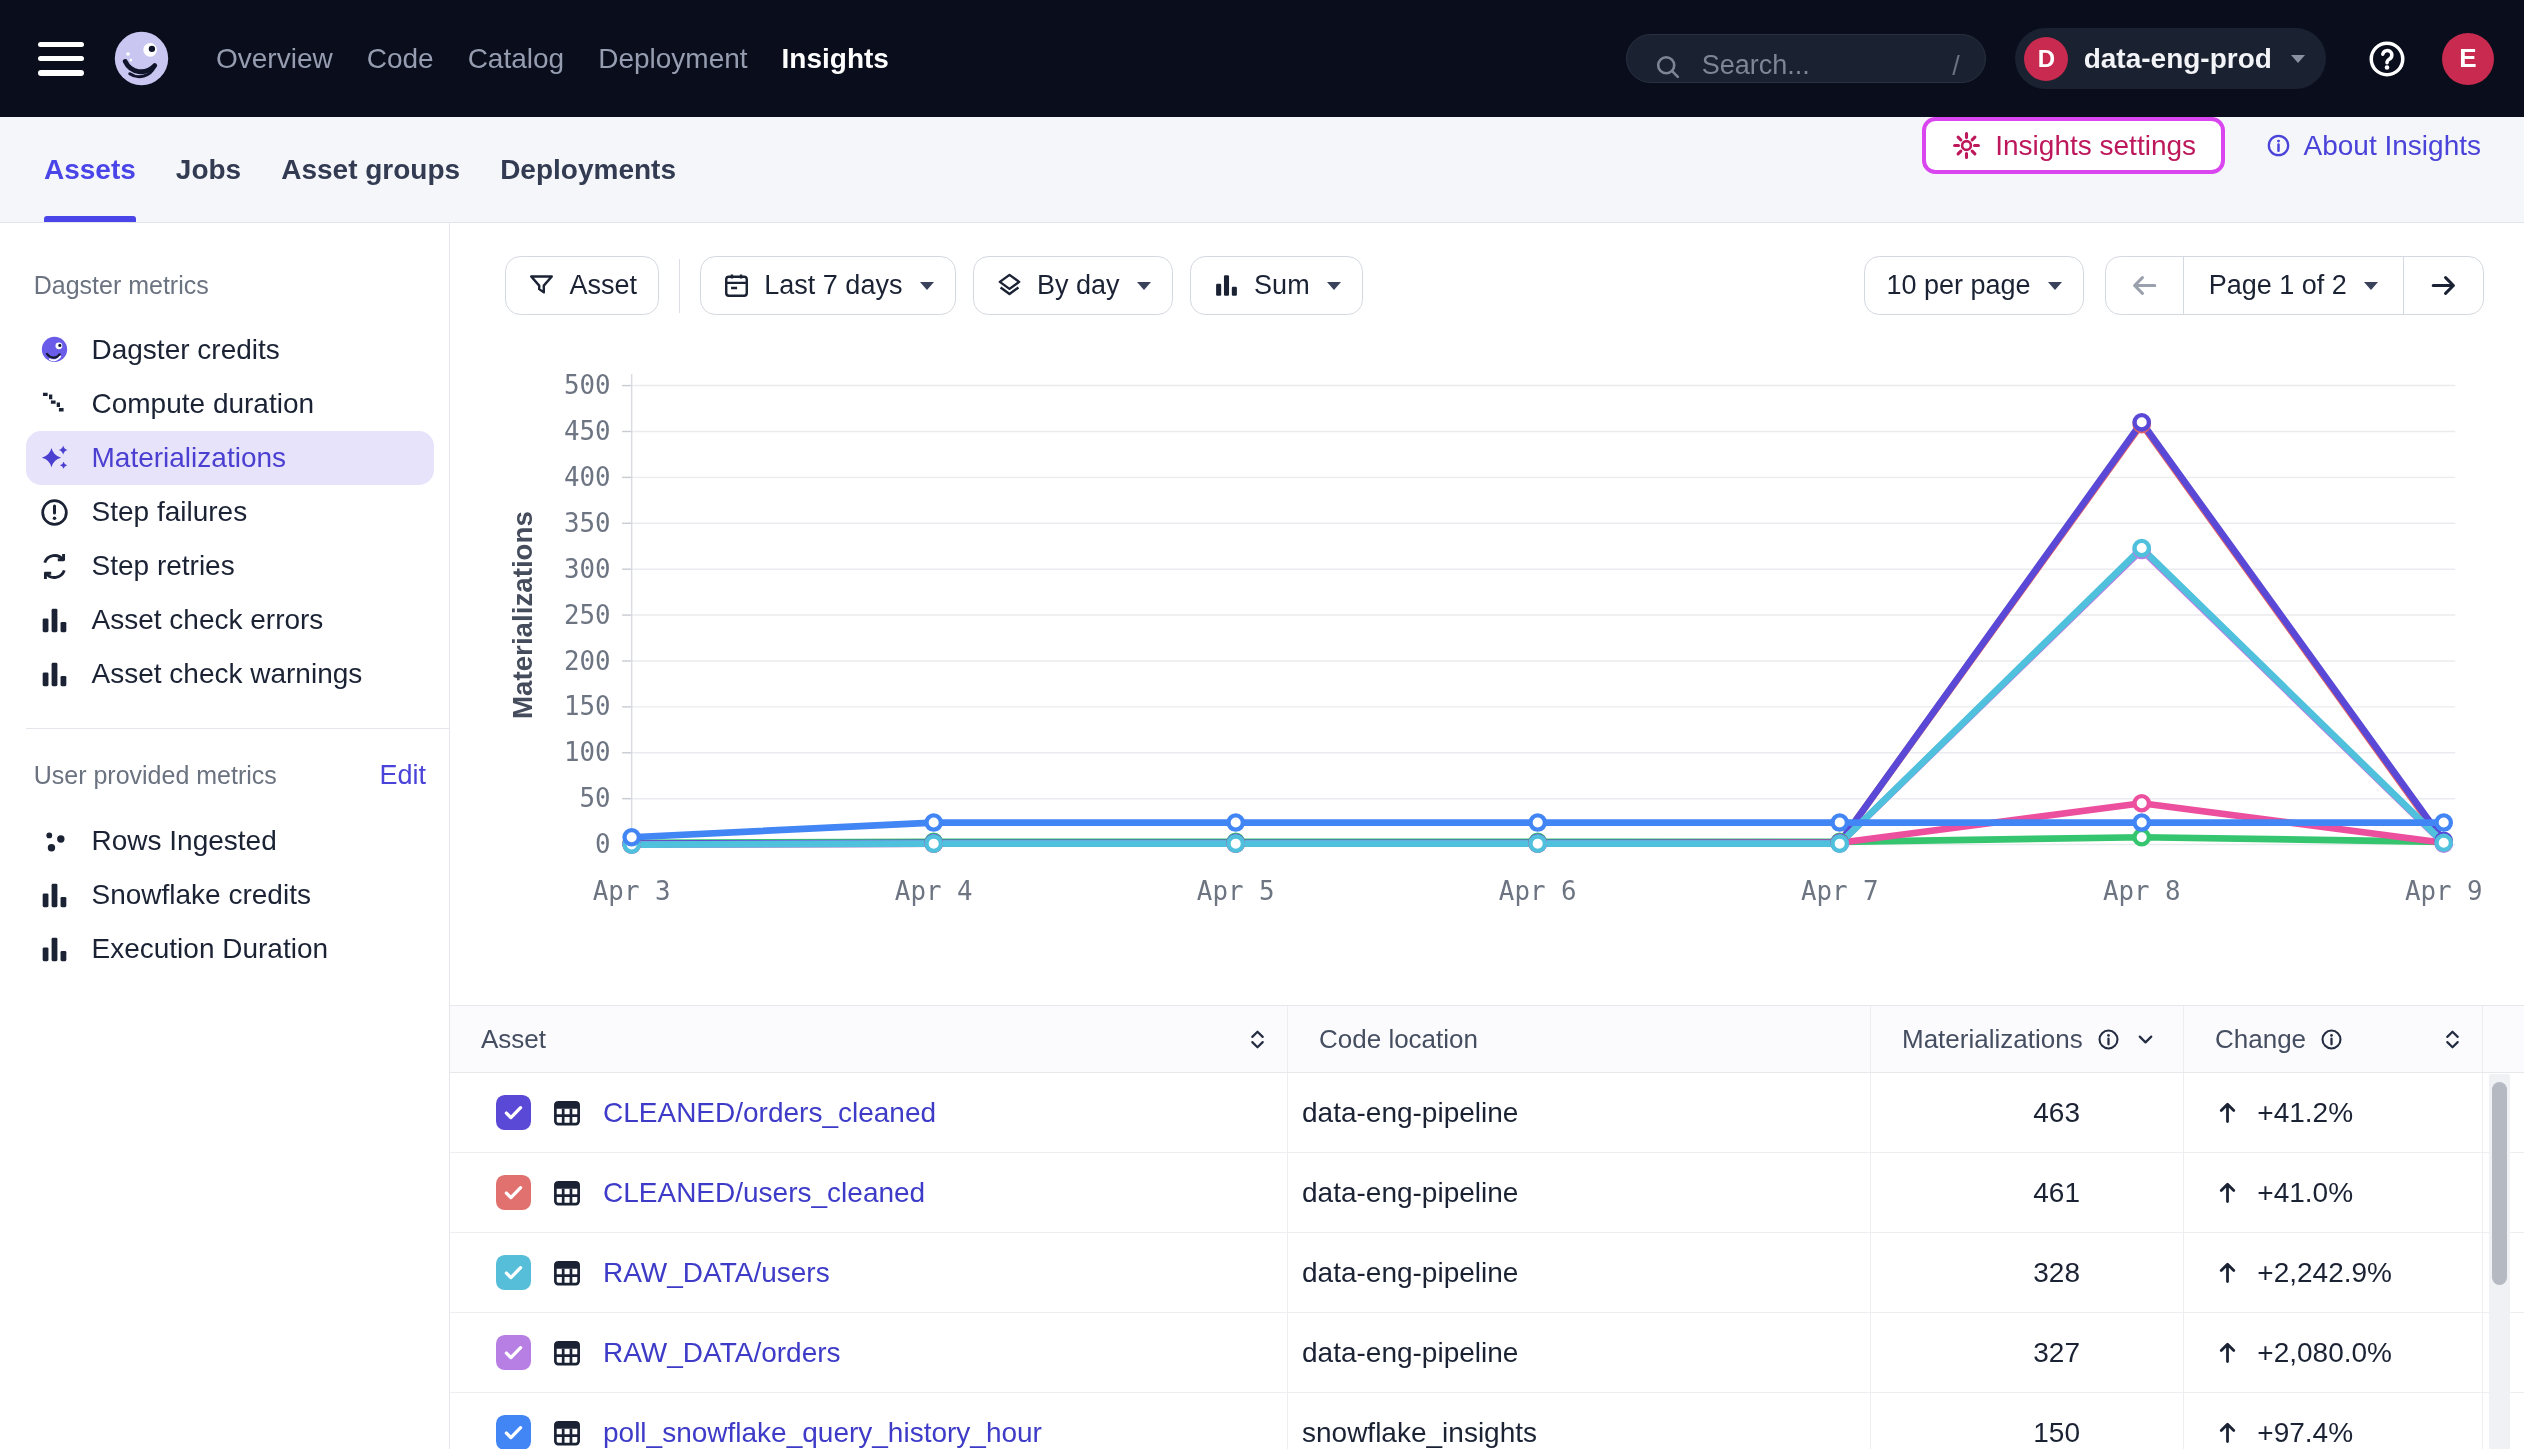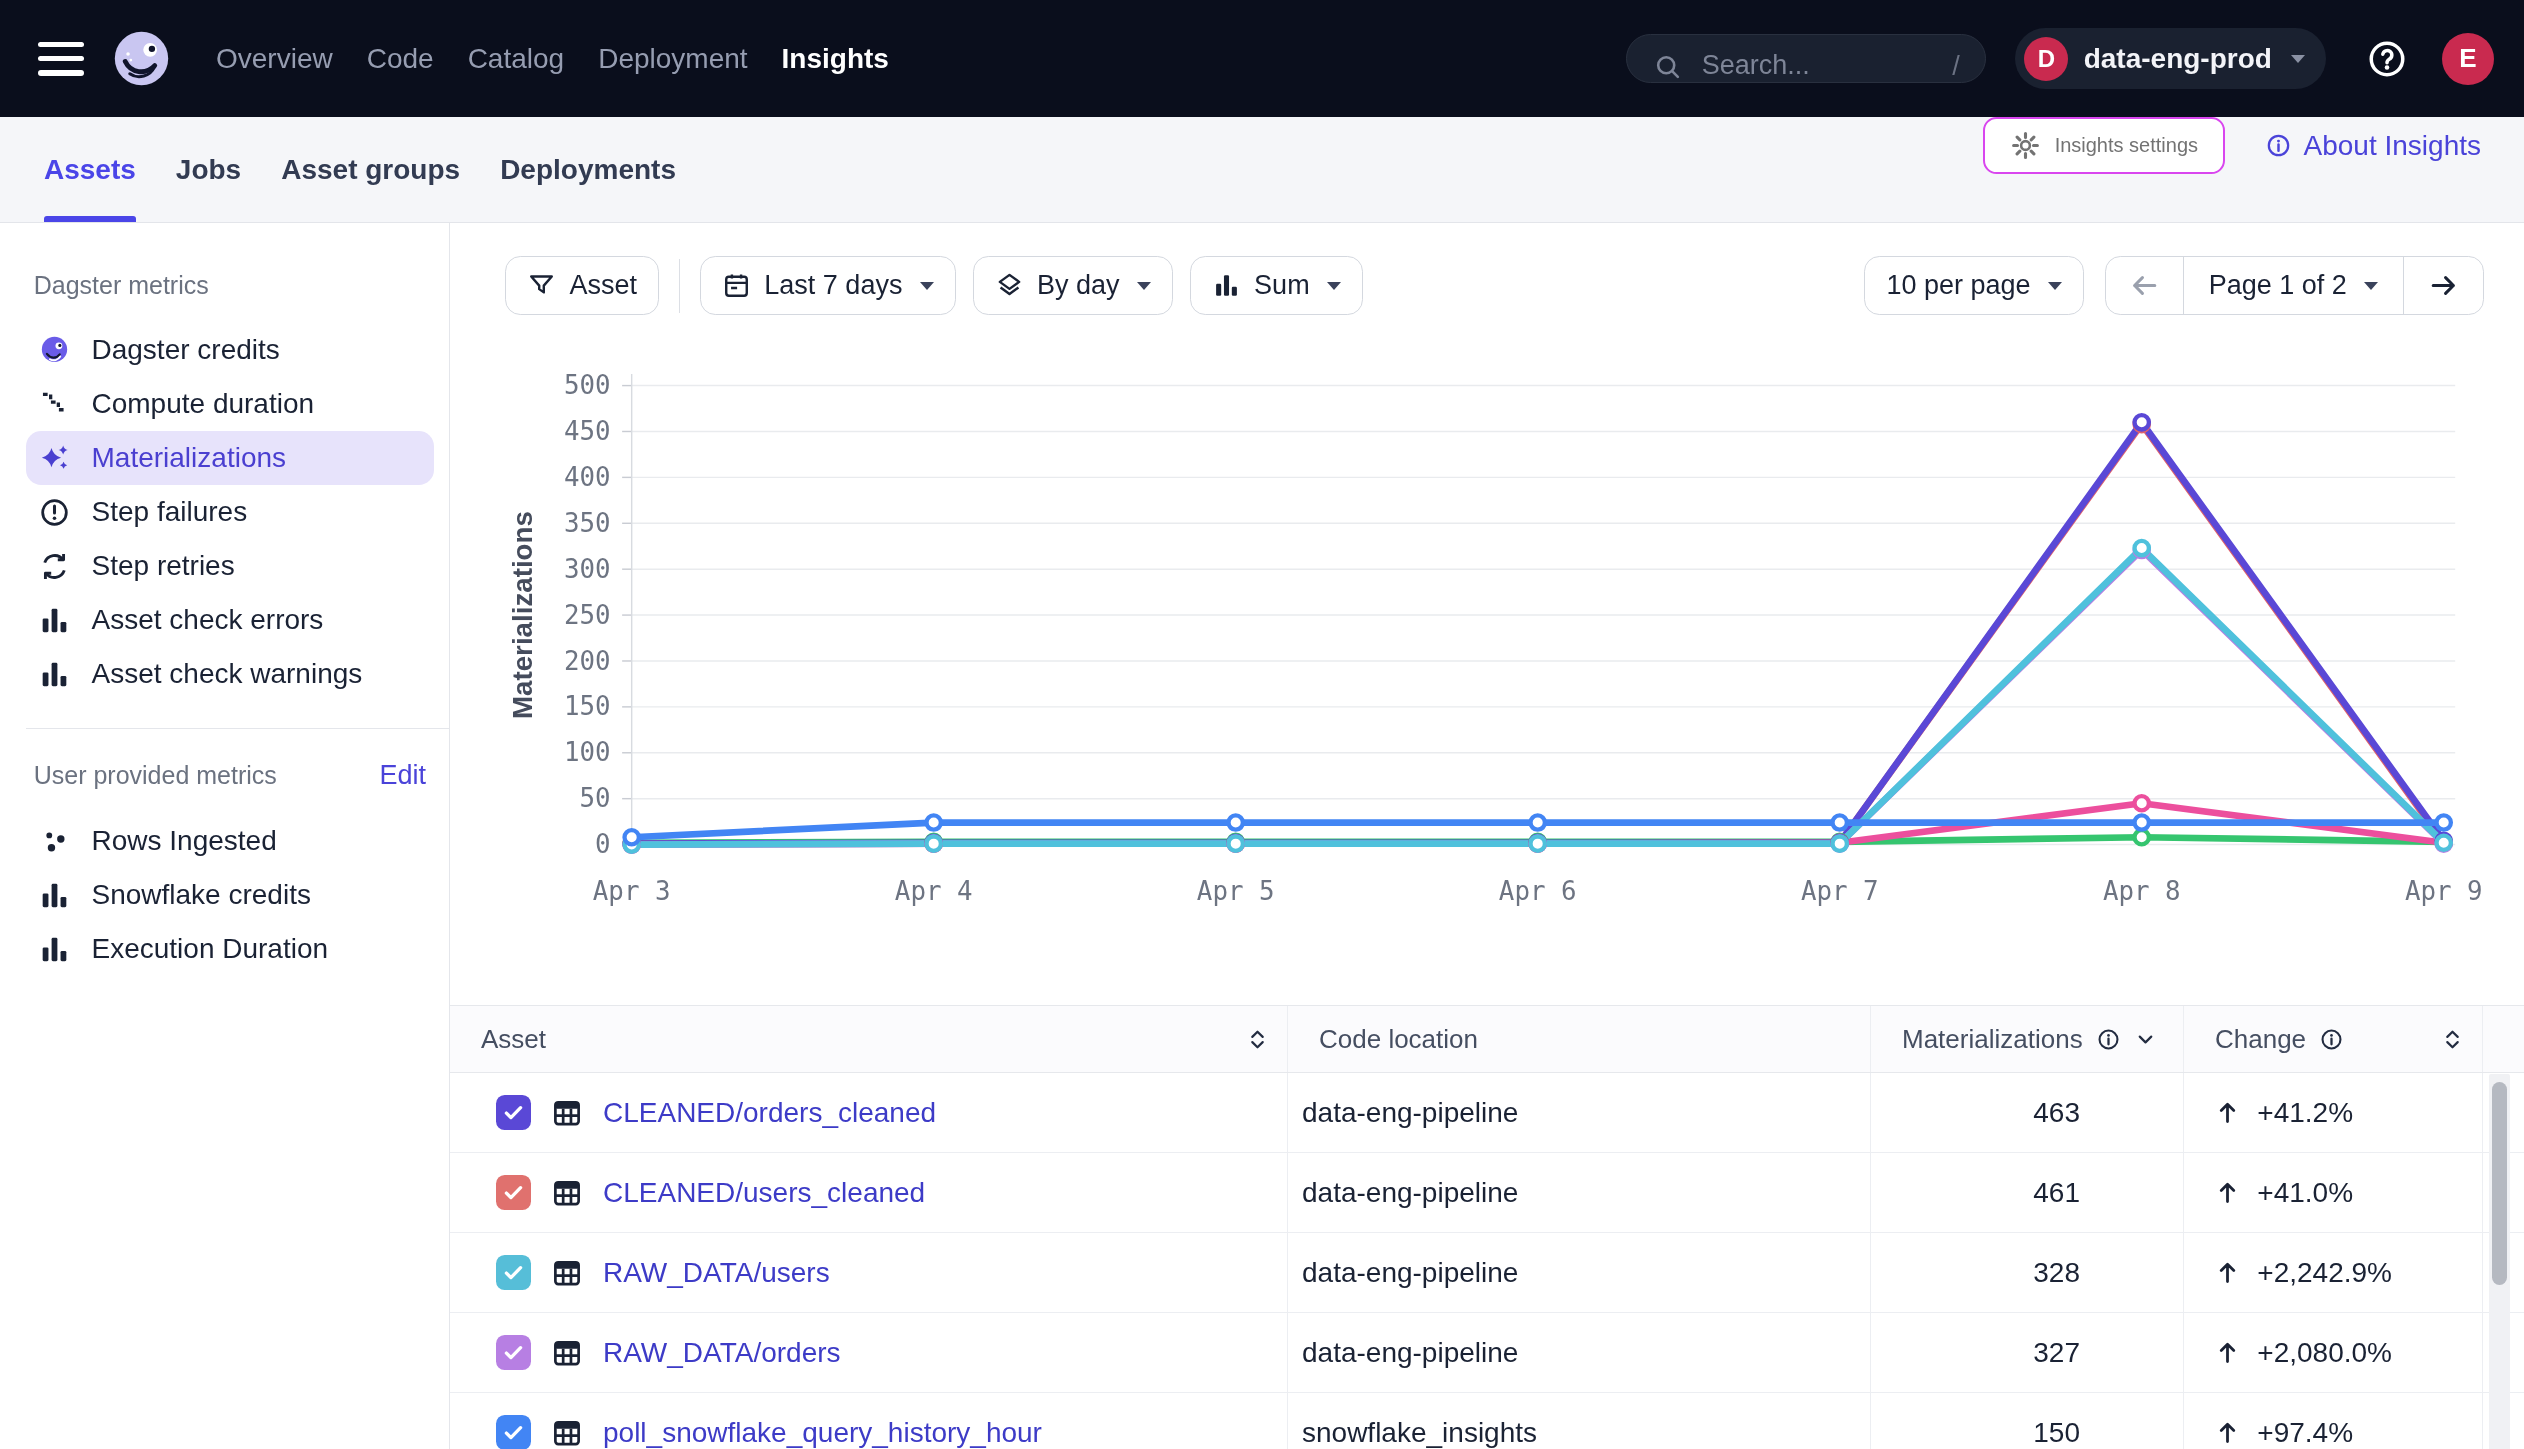--- a/index.html
+++ b/index.html
@@ -27,21 +27,21 @@
   .help-btn{margin-left:40px;color:#fff;cursor:pointer;display:flex}
   .avatar{margin-left:34px;width:52px;height:52px;border-radius:50%;background:#c92a4f;color:#fff;font-size:26px;font-weight:700;display:flex;align-items:center;justify-content:center;cursor:pointer;flex:none}
 
   
   .tabbar{height:106px;background:#f5f6f9;border-bottom:1px solid #e3e5ea;display:flex;align-items:flex-start;padding:0 44px}
   .tabs{display:flex;gap:40px;height:100%}
   .tab{display:flex;align-items:center;height:100%;font-size:28px;font-weight:600;color:#323b52;position:relative;cursor:pointer}
   .tab.active{color:#4a45e8}
   .tab.active::after{content:"";position:absolute;left:0;right:0;bottom:0;height:5.7px;background:#4a45e8;border-radius:2.9px 2.9px 0 0}
   .tab-actions{margin-left:auto;display:flex;align-items:center;gap:40px}
-  .settings-btn{height:57px;border:2px solid #d946ef;border-radius:13.4px;background:#fff;display:flex;align-items:center;gap:13.4px;padding:0 25px;font-size:20px;color:#737373;cursor:pointer}
+  .settings-btn{height:57px;border:4px solid #d946ef;border-radius:13.4px;background:#fff;display:flex;align-items:center;gap:13.4px;padding:0 25px;font-size:28px;color:#be185d;cursor:pointer}
   .about-link{display:flex;align-items:center;gap:11.5px;color:#4a43d9;font-size:28px;cursor:pointer}
 
   
   .main{display:flex;height:1244px}
   .sidebar{width:450px;border-right:1px solid #e4e6eb;padding:0 15.3px 0 26px;flex:none}
   .side-section{font-size:25px;color:#6b7280;margin:48px 0 23px 7.7px}
   .side-item{height:54px;border-radius:15.3px;display:flex;align-items:center;gap:21px;padding:0 11.5px;font-size:28px;color:#1a2234;cursor:pointer}
   .side-item svg{flex:none;color:#1a2234}
   .side-item.selected{background:#e7e3fb;color:#4a3fd0}
   .side-item.selected svg{color:#4a3fd0}

